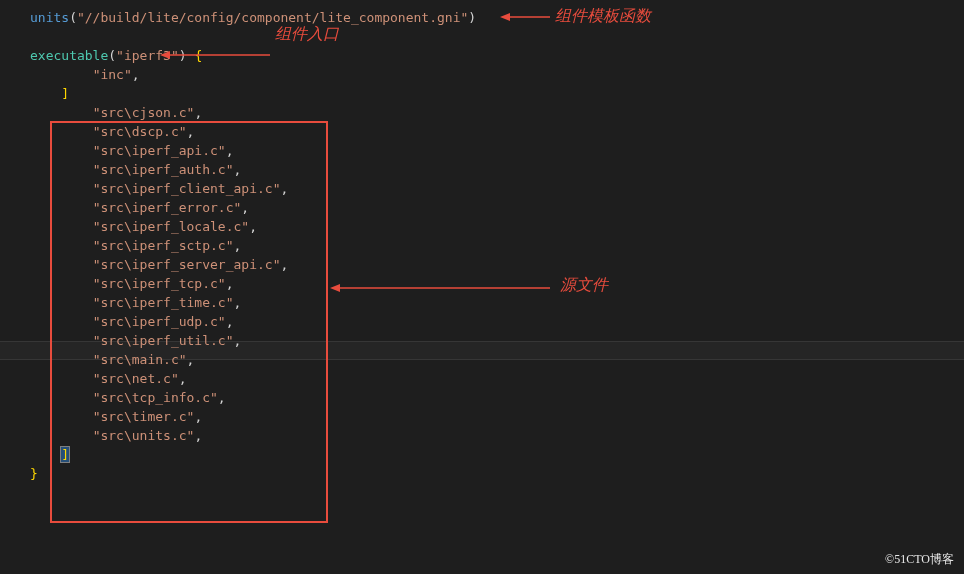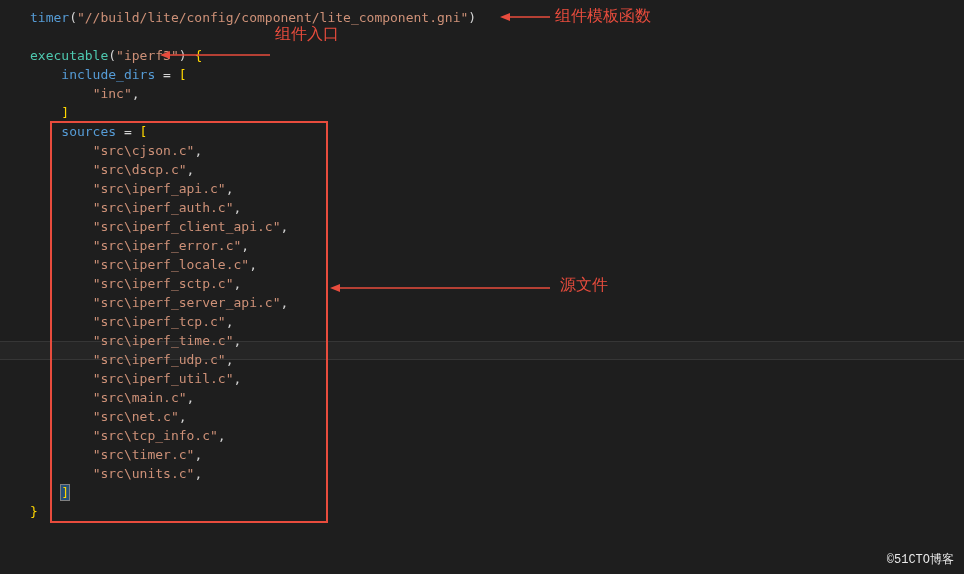--- a/index.html
+++ b/index.html
@@ -37,55 +37,54 @@
       border-bottom: 1px solid rgba(255,255,255,0.08);
       top: 341px;
       pointer-events: none;
     }
     .annotation {
       position: absolute;
       color: #e84c3d;
       font-family: 'Microsoft YaHei', sans-serif;
       font-size: 16px;
       pointer-events: none;
+      font-style: italic;
     }
     .red-box {
       position: absolute;
       border: 2px solid #e84c3d;
       pointer-events: none;
     }
     svg.arrow {
       position: absolute;
       pointer-events: none;
     }
     svg.arrow line { stroke: #e84c3d; stroke-width: 1.5; }
     svg.arrow polygon { fill: #e84c3d; }
     .watermark {
       position: absolute;
       right: 10px;
       bottom: 6px;
       color: #fff;
-      font-family: Liberation Mono, monospace;
+      font-family: Liberation Serif, serif;
       font-size: 12px;
       opacity: 0.9;
     }
   </style>
 </head>
 <body>
 
 <div class="editor">
   <div class="current-line-hl"></div>
 
-  <div class="line"><span class="kw-blue">timer</span><span class="punct">(</span><span class="string">"//build/lite/config/component/lite_component.gni"</span><span class="punct">)</span></div>
+  <div class="line"><span class="kw-blue">units</span><span class="punct">(</span><span class="string">"//build/lite/config/component/lite_component.gni"</span><span class="punct">)</span></div>
   <div class="line"> </div>
   <div class="line"><span class="kw-cyan">executable</span><span class="punct">(</span><span class="string">"iperf3"</span><span class="punct">) </span><span class="brace">{</span></div>
-  <div class="line">    <span class="kw-blue">include_dirs</span><span class="punct"> = </span><span class="brace">[</span></div>
   <div class="line">        <span class="string">"inc"</span><span class="punct">,</span></div>
   <div class="line">    <span class="brace">]</span></div>
-  <div class="line">    <span class="kw-blue">sources</span><span class="punct"> = </span><span class="brace">[</span></div>
   <div class="line">        <span class="string">"src\cjson.c"</span><span class="punct">,</span></div>
   <div class="line">        <span class="string">"src\dscp.c"</span><span class="punct">,</span></div>
   <div class="line">        <span class="string">"src\iperf_api.c"</span><span class="punct">,</span></div>
   <div class="line">        <span class="string">"src\iperf_auth.c"</span><span class="punct">,</span></div>
   <div class="line">        <span class="string">"src\iperf_client_api.c"</span><span class="punct">,</span></div>
   <div class="line">        <span class="string">"src\iperf_error.c"</span><span class="punct">,</span></div>
   <div class="line">        <span class="string">"src\iperf_locale.c"</span><span class="punct">,</span></div>
   <div class="line">        <span class="string">"src\iperf_sctp.c"</span><span class="punct">,</span></div>
   <div class="line">        <span class="string">"src\iperf_server_api.c"</span><span class="punct">,</span></div>
   <div class="line">        <span class="string">"src\iperf_tcp.c"</span><span class="punct">,</span></div>

